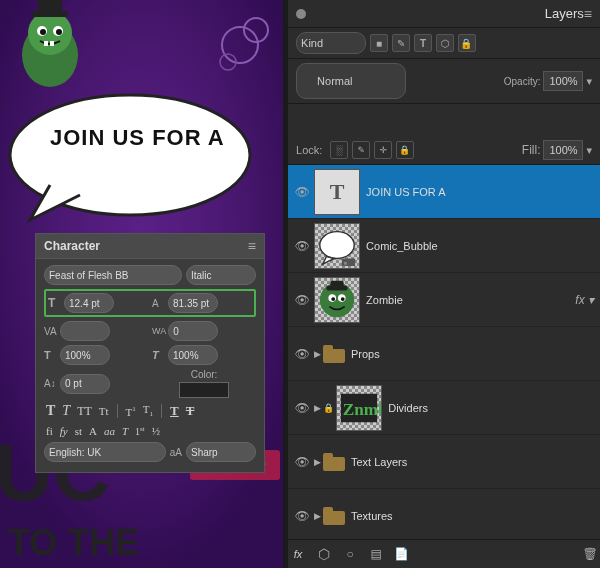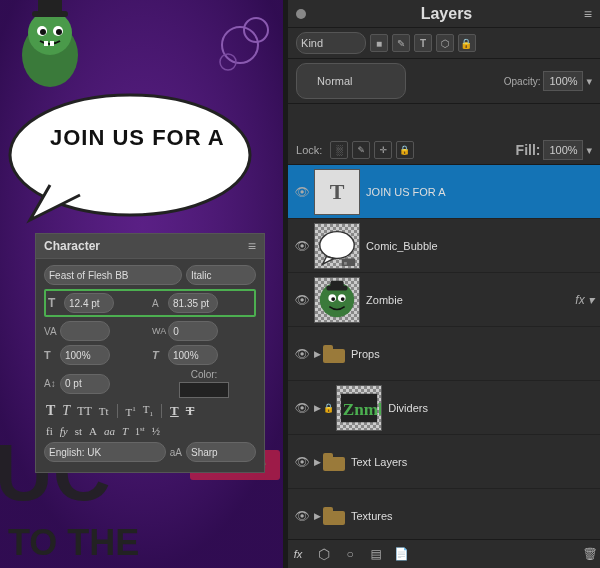--- a/index.html
+++ b/index.html
@@ -263,22 +263,21 @@
       cursor: pointer;
     }
     .fill-group {
       display: flex;
       align-items: center;
       gap: 3px;
       margin-left: auto;
     }
     .fill-label {
       color: #aaa;
-      font-size: 14px;
-      font-weight: bold;
+      font-size: 12px;
     }
     .fill-input {
       background: #3c3c3c;
       border: 1px solid #555;
       color: #ccc;
       font-size: 11px;
       width: 40px;
       height: 20px;
       text-align: center;
     }
@@ -568,21 +567,21 @@
     </div>
   </div>
 </div>
 
 <div class="panel-divider"></div>
 
 <div class="layers-panel">
 
   <div class="layers-panel-header-strip">
     <div class="close-btn"></div>
-    <span style="flex:1; text-align:center; font-size:16px; color:#ddd; font-weight:bold;">Layers</span>
+    <span style="flex:1; text-align:right; font-size:13px; color:#ddd; font-weight:normal;">Layers</span>
     <span style="color:#aaa; font-size:14px; cursor:pointer;">≡</span>
   </div>
 
   <div class="layers-toolbar">
     <select class="layers-kind-select">
       <option>Kind</option>
     </select>
     <div class="layers-filter-icons">
       <div class="filter-icon">■</div>
       <div class="filter-icon">✎</div>

